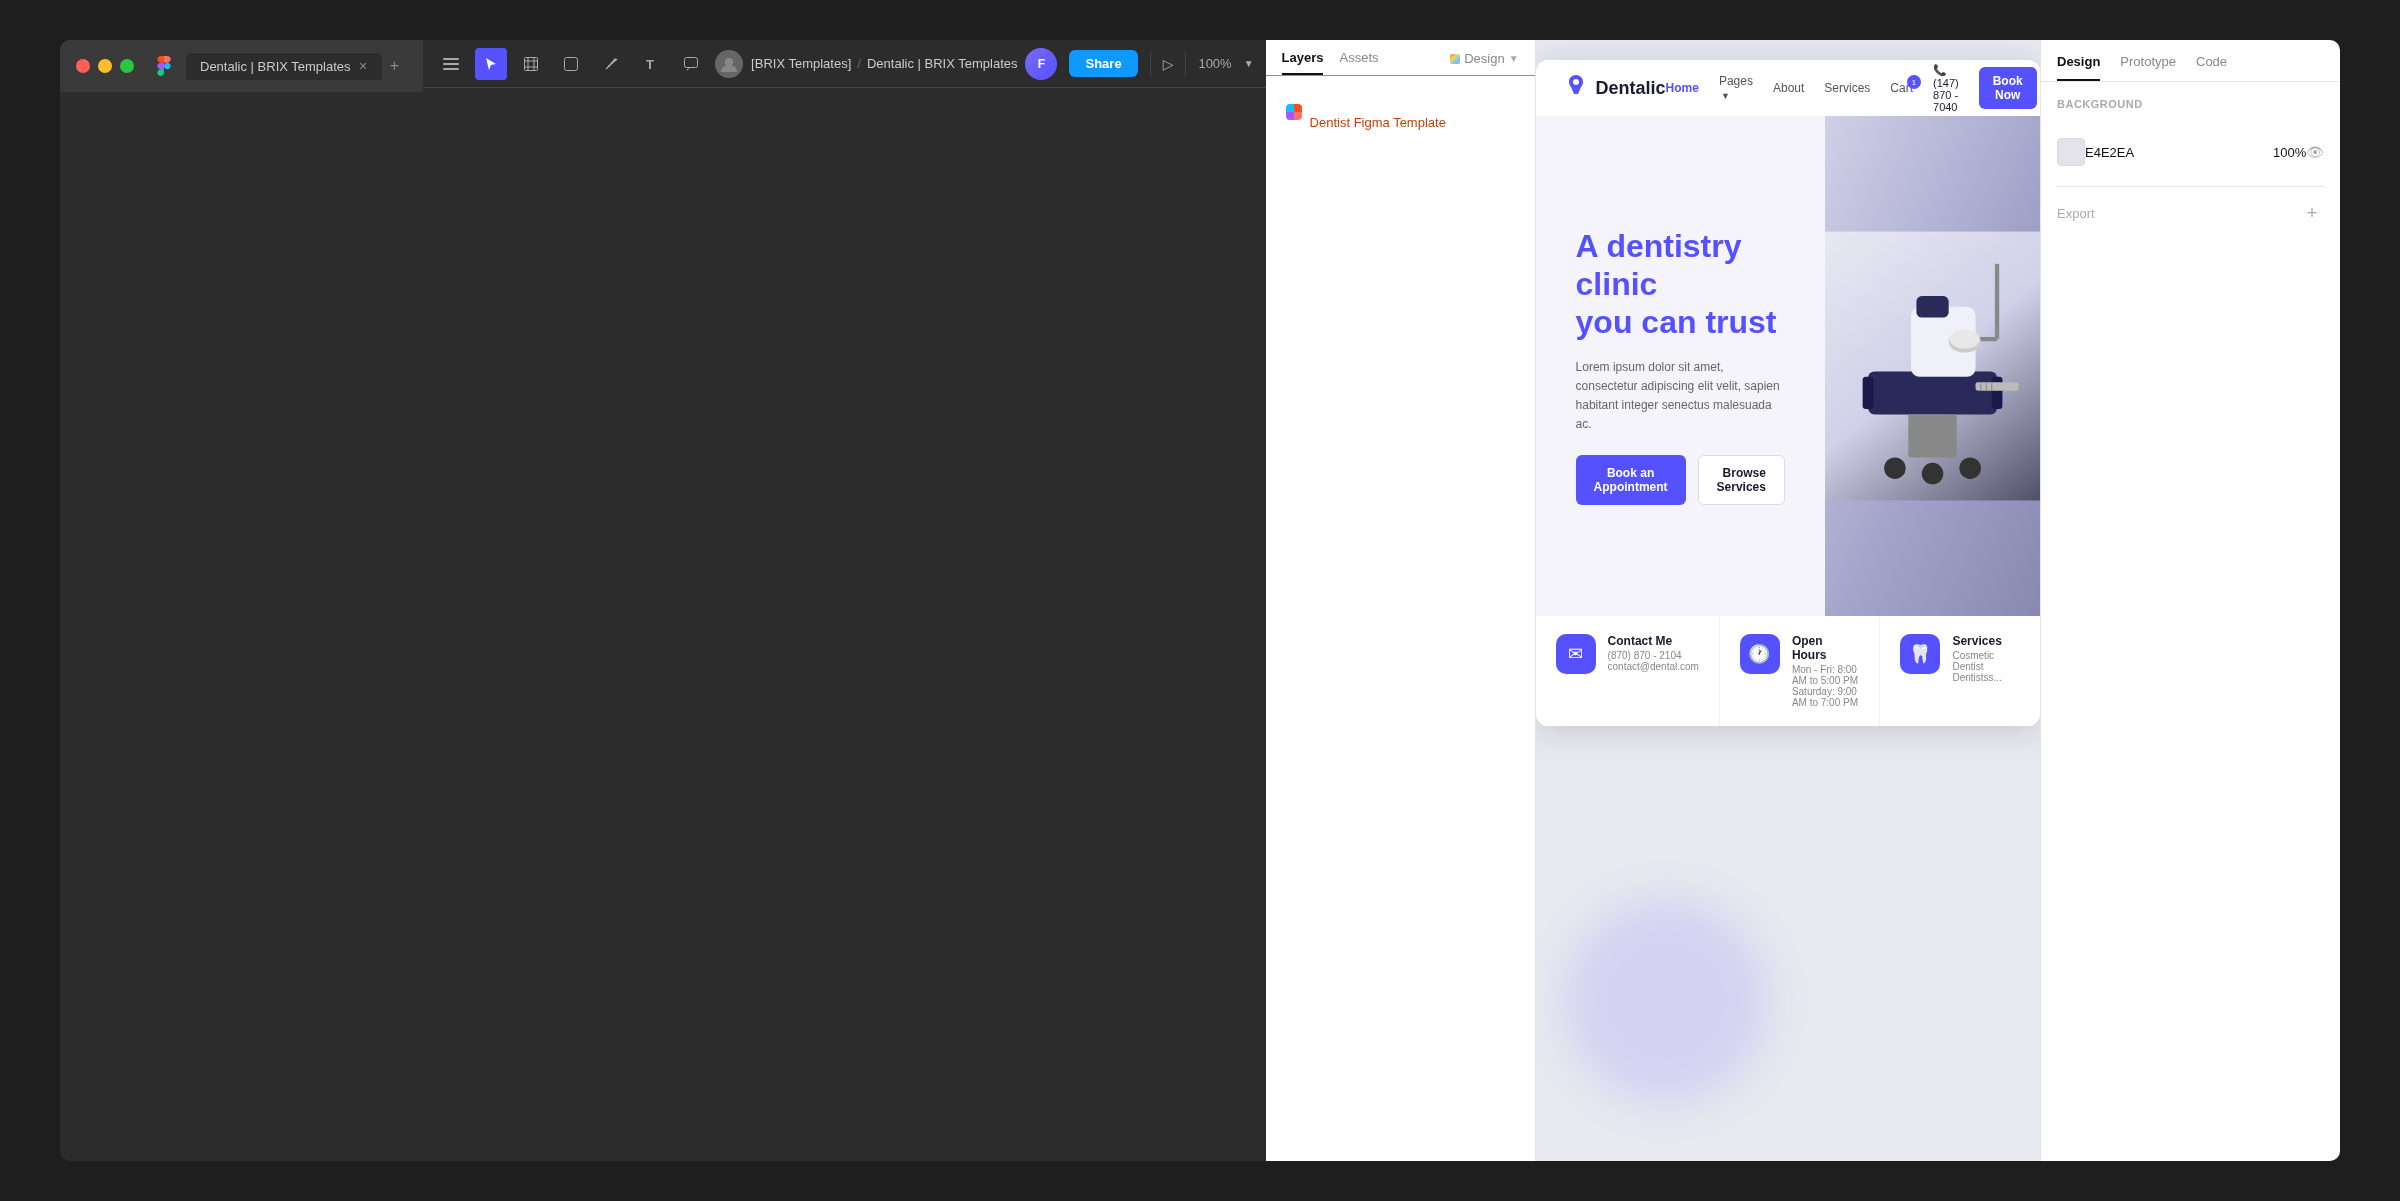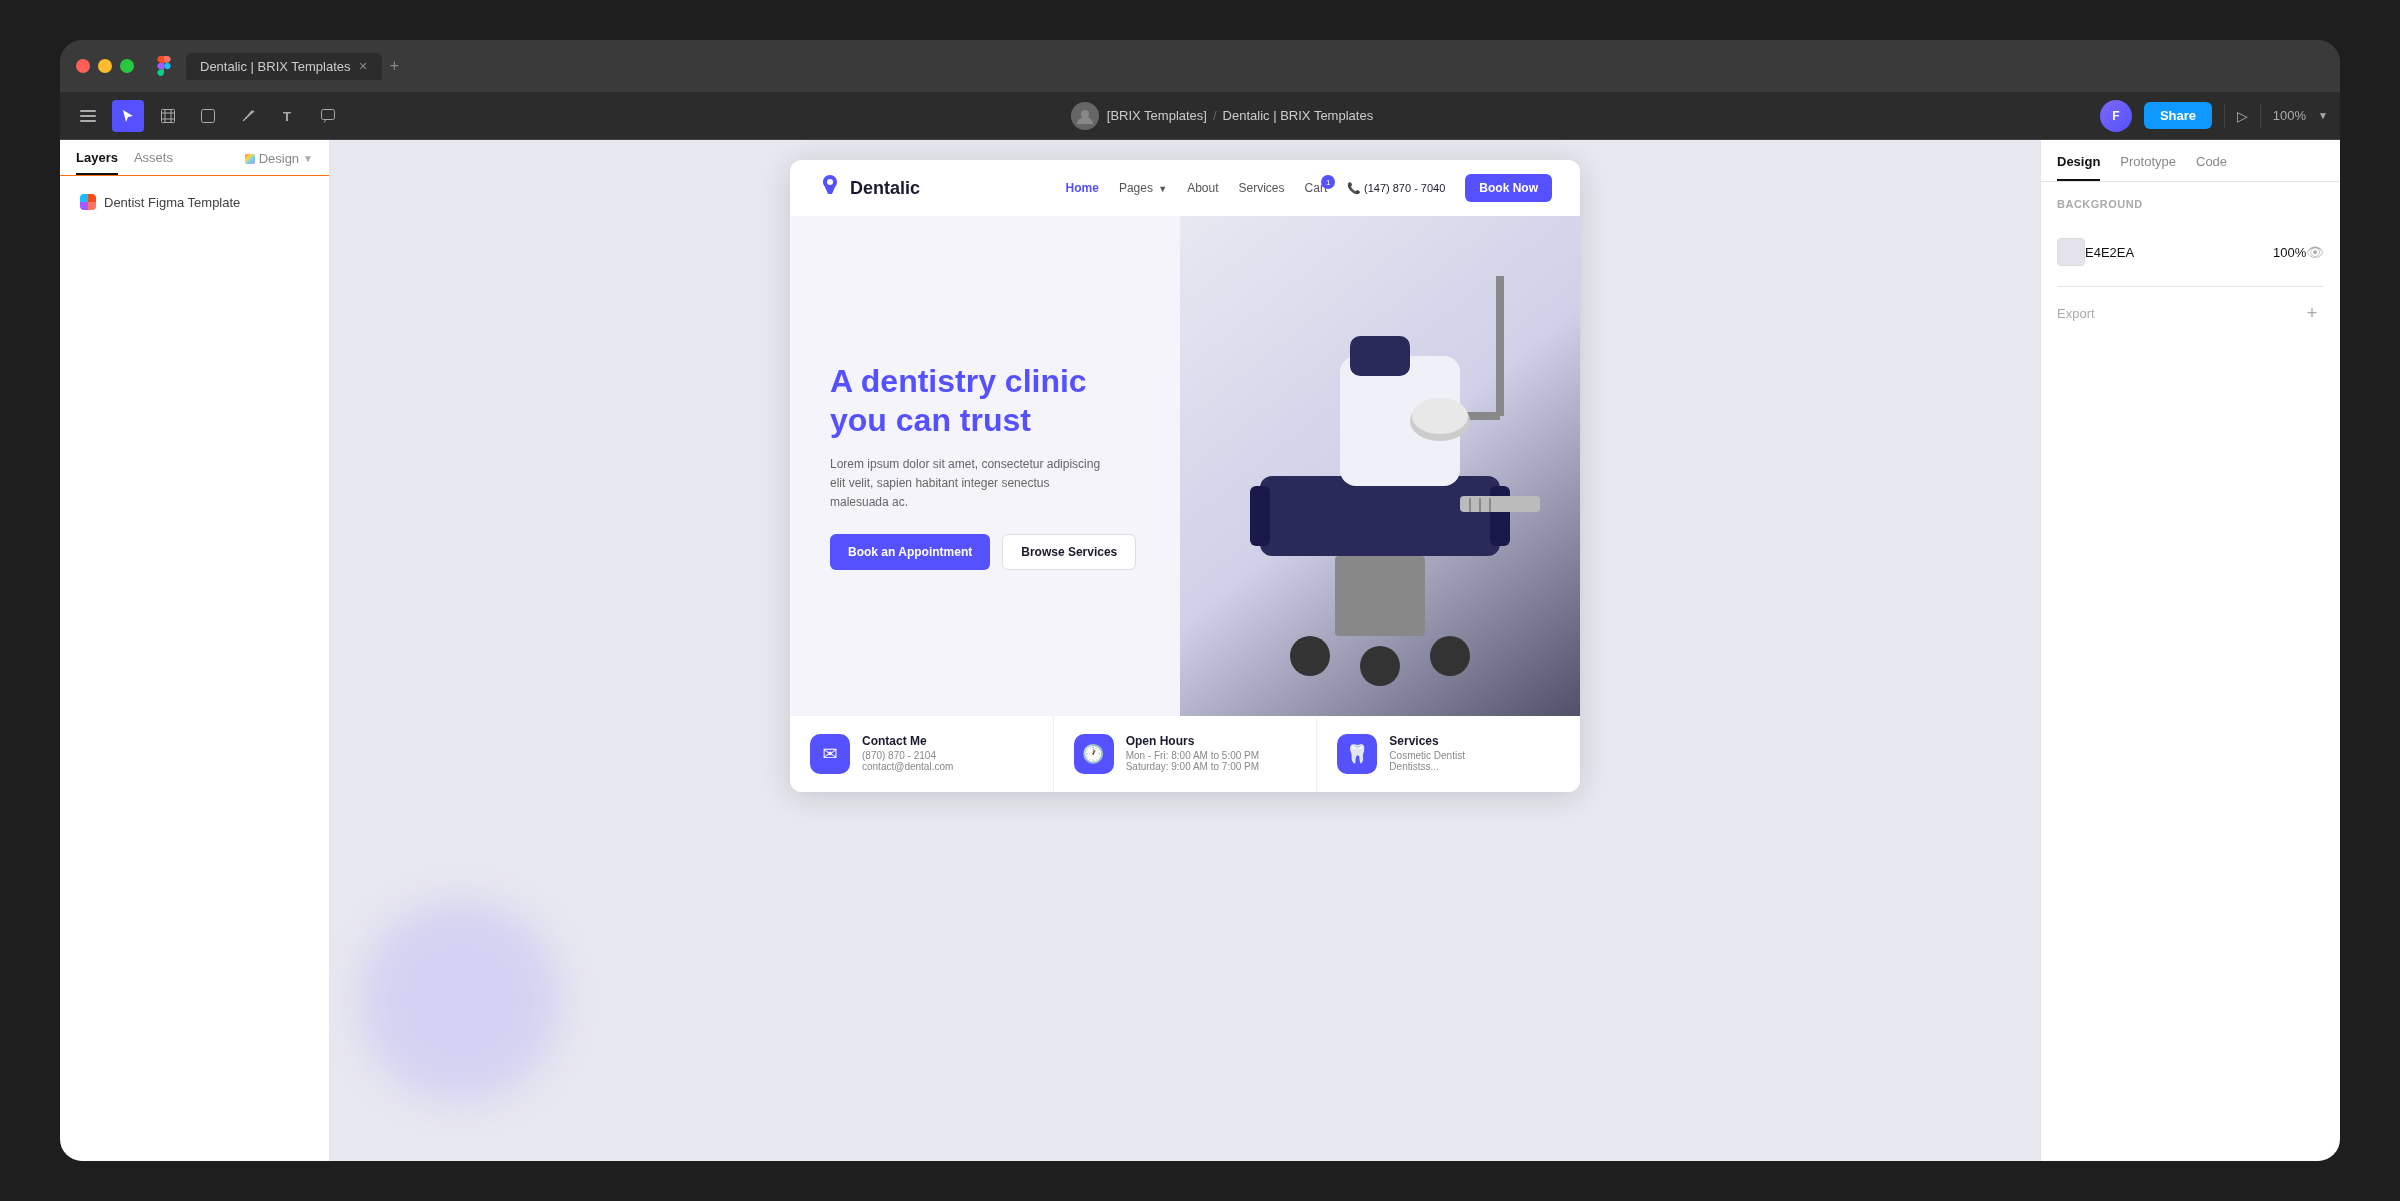--- a/index.html
+++ b/index.html
@@ -13,24 +13,24 @@
     }
 
     
     .window {
       position: absolute;
       top: 40px;
       left: 60px;
       right: 60px;
       bottom: 40px;
       background: #2c2c2c;
-      border-radius: 22px;
+      border-radius: 10px;
       overflow: hidden;
       display: flex;
-      flex-direction: column;
+      flex-direction: row;
     }
 
     
     .titlebar {
       height: 52px;
       background: #3a3a3a;
       display: flex;
       align-items: center;
       padding: 0 16px;
       gap: 12px;
@@ -661,21 +661,21 @@
         <div style="flex:1"></div>
         <div class="panel-design-tag">
           <span style="width:10px;height:10px;background:linear-gradient(135deg,#ff6b6b,#ffd93d,#6bceff,#c88fff);border-radius:2px;display:inline-block;"></span>
           <span>Design</span>
           <span style="font-size:10px;color:#aaa;">▼</span>
         </div>
       </div>
       <div class="panel-content">
         <div class="layer-item">
           <div class="figma-color-icon"></div>
-          <span style="font-size:13px;color:#404040;">Dentist Figma Template</span>
+          <span style="font-size:13px;color:#c2410c;margin-top:21px;">Dentist Figma Template</span>
         </div>
       </div>
     </div>
 
     <div class="canvas">
       <div class="canvas-blob-left"></div>
 
       <div class="website-preview">
 
         <div class="site-nav">

